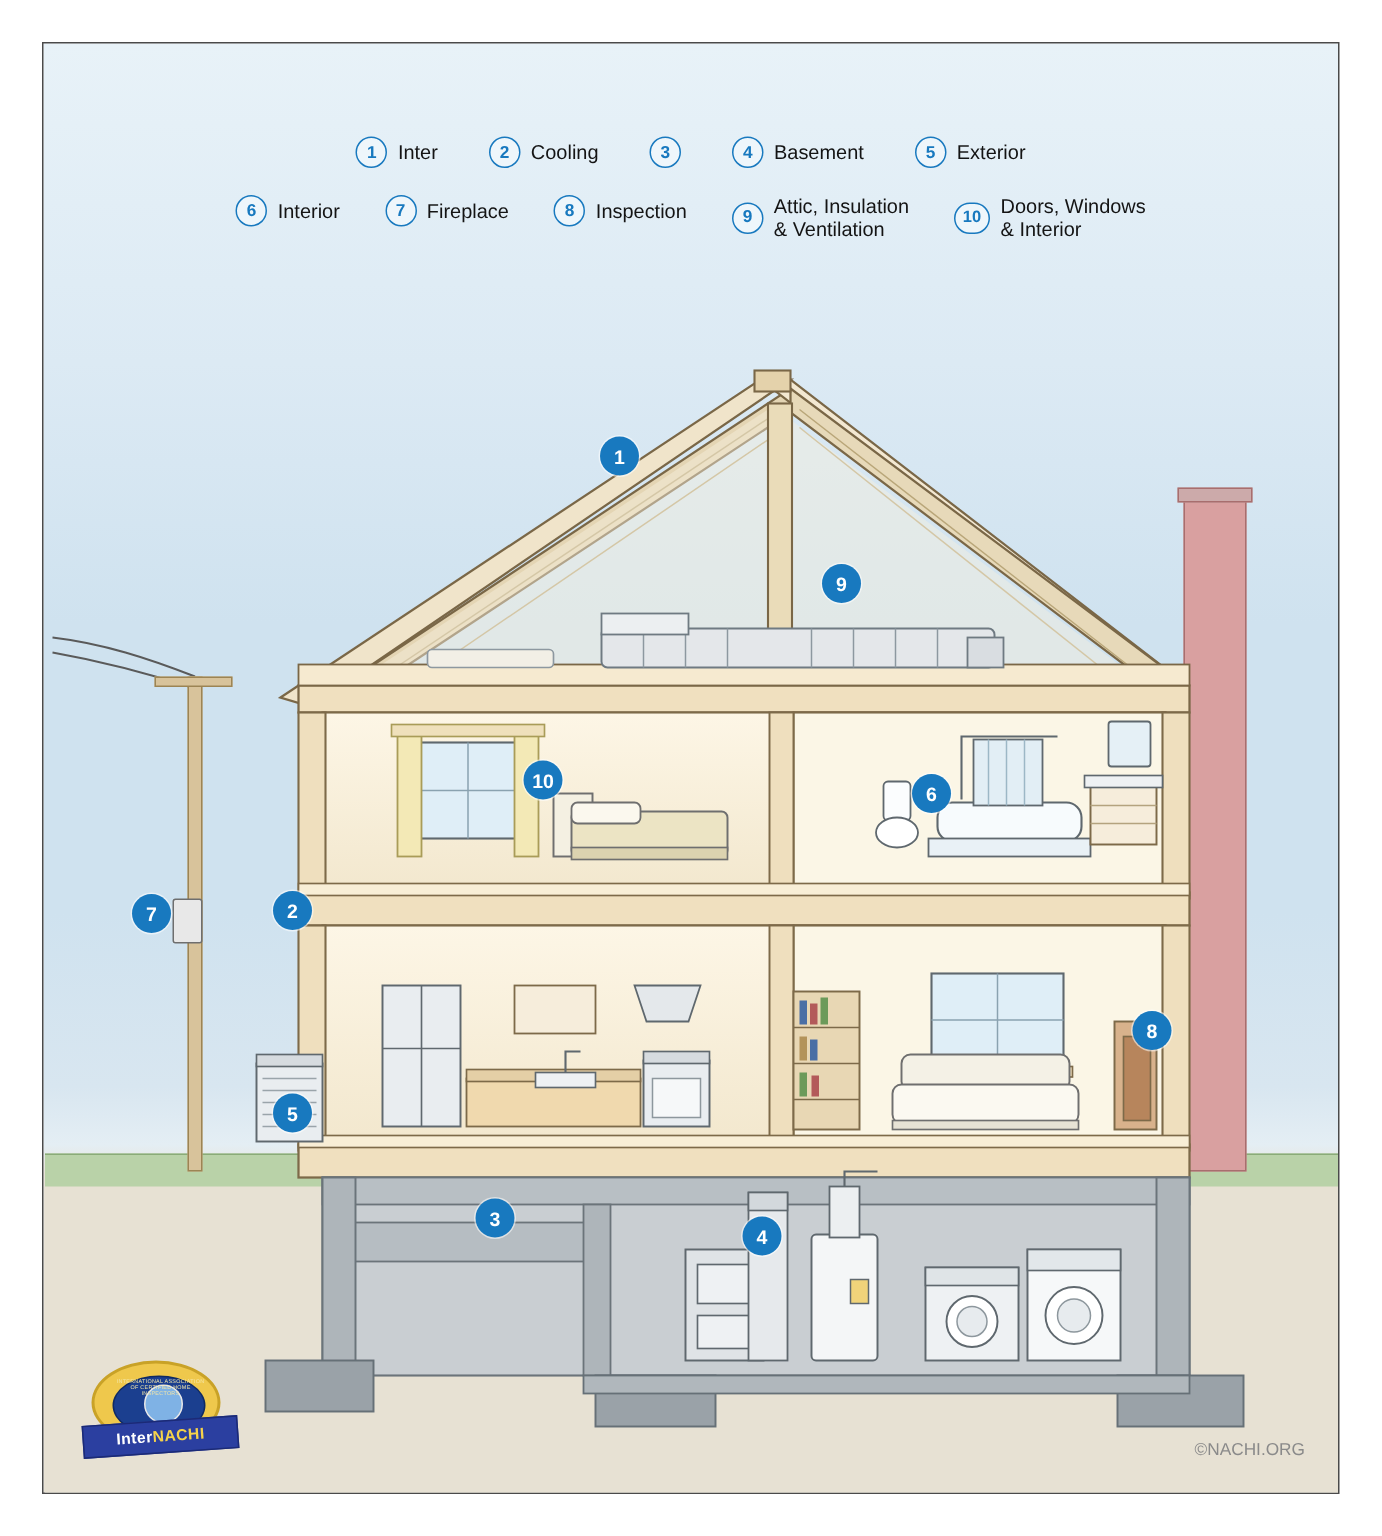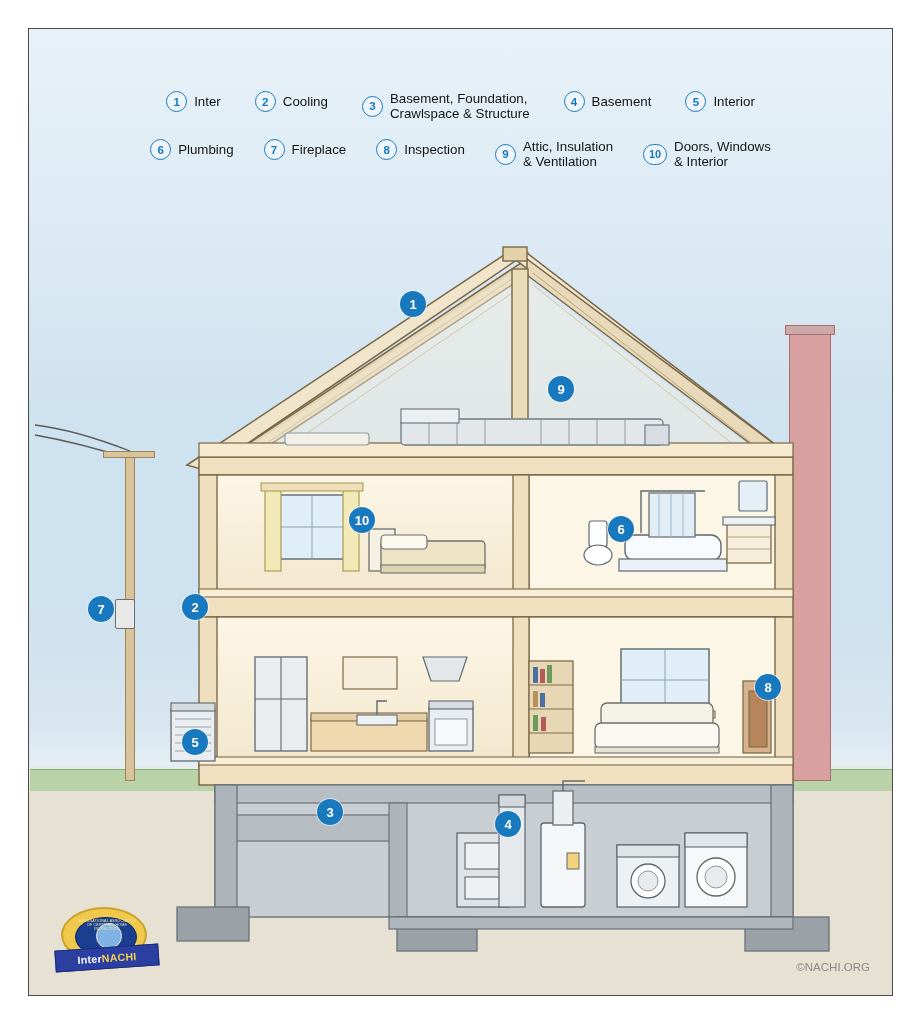--- a/index.html
+++ b/index.html
@@ -118,37 +118,35 @@
       <div class="legend-item">
         <div class="badge">1</div>
         <div class="legend-label">Inter</div>
       </div>
       <div class="legend-item">
         <div class="badge">2</div>
         <div class="legend-label">Cooling</div>
       </div>
       <div class="legend-item">
         <div class="badge">3</div>
-        <div class="legend-label">Basement, Foundation,
-Crawlspace &amp; Structure</div>
       </div>
       <div class="legend-item">
         <div class="badge">4</div>
         <div class="legend-label">Basement</div>
       </div>
       <div class="legend-item">
         <div class="badge">5</div>
+        <div class="legend-label">Exterior</div>
+      </div>
+    </div>
+
+    <div class="legend-row r2">
+      <div class="legend-item">
+        <div class="badge">6</div>
         <div class="legend-label">Interior</div>
-      </div>
-    </div>
-
-    <div class="legend-row r2">
-      <div class="legend-item">
-        <div class="badge">6</div>
-        <div class="legend-label">Plumbing</div>
       </div>
       <div class="legend-item">
         <div class="badge">7</div>
         <div class="legend-label">Fireplace</div>
       </div>
       <div class="legend-item">
         <div class="badge">8</div>
         <div class="legend-label">Inspection</div>
       </div>
       <div class="legend-item">

